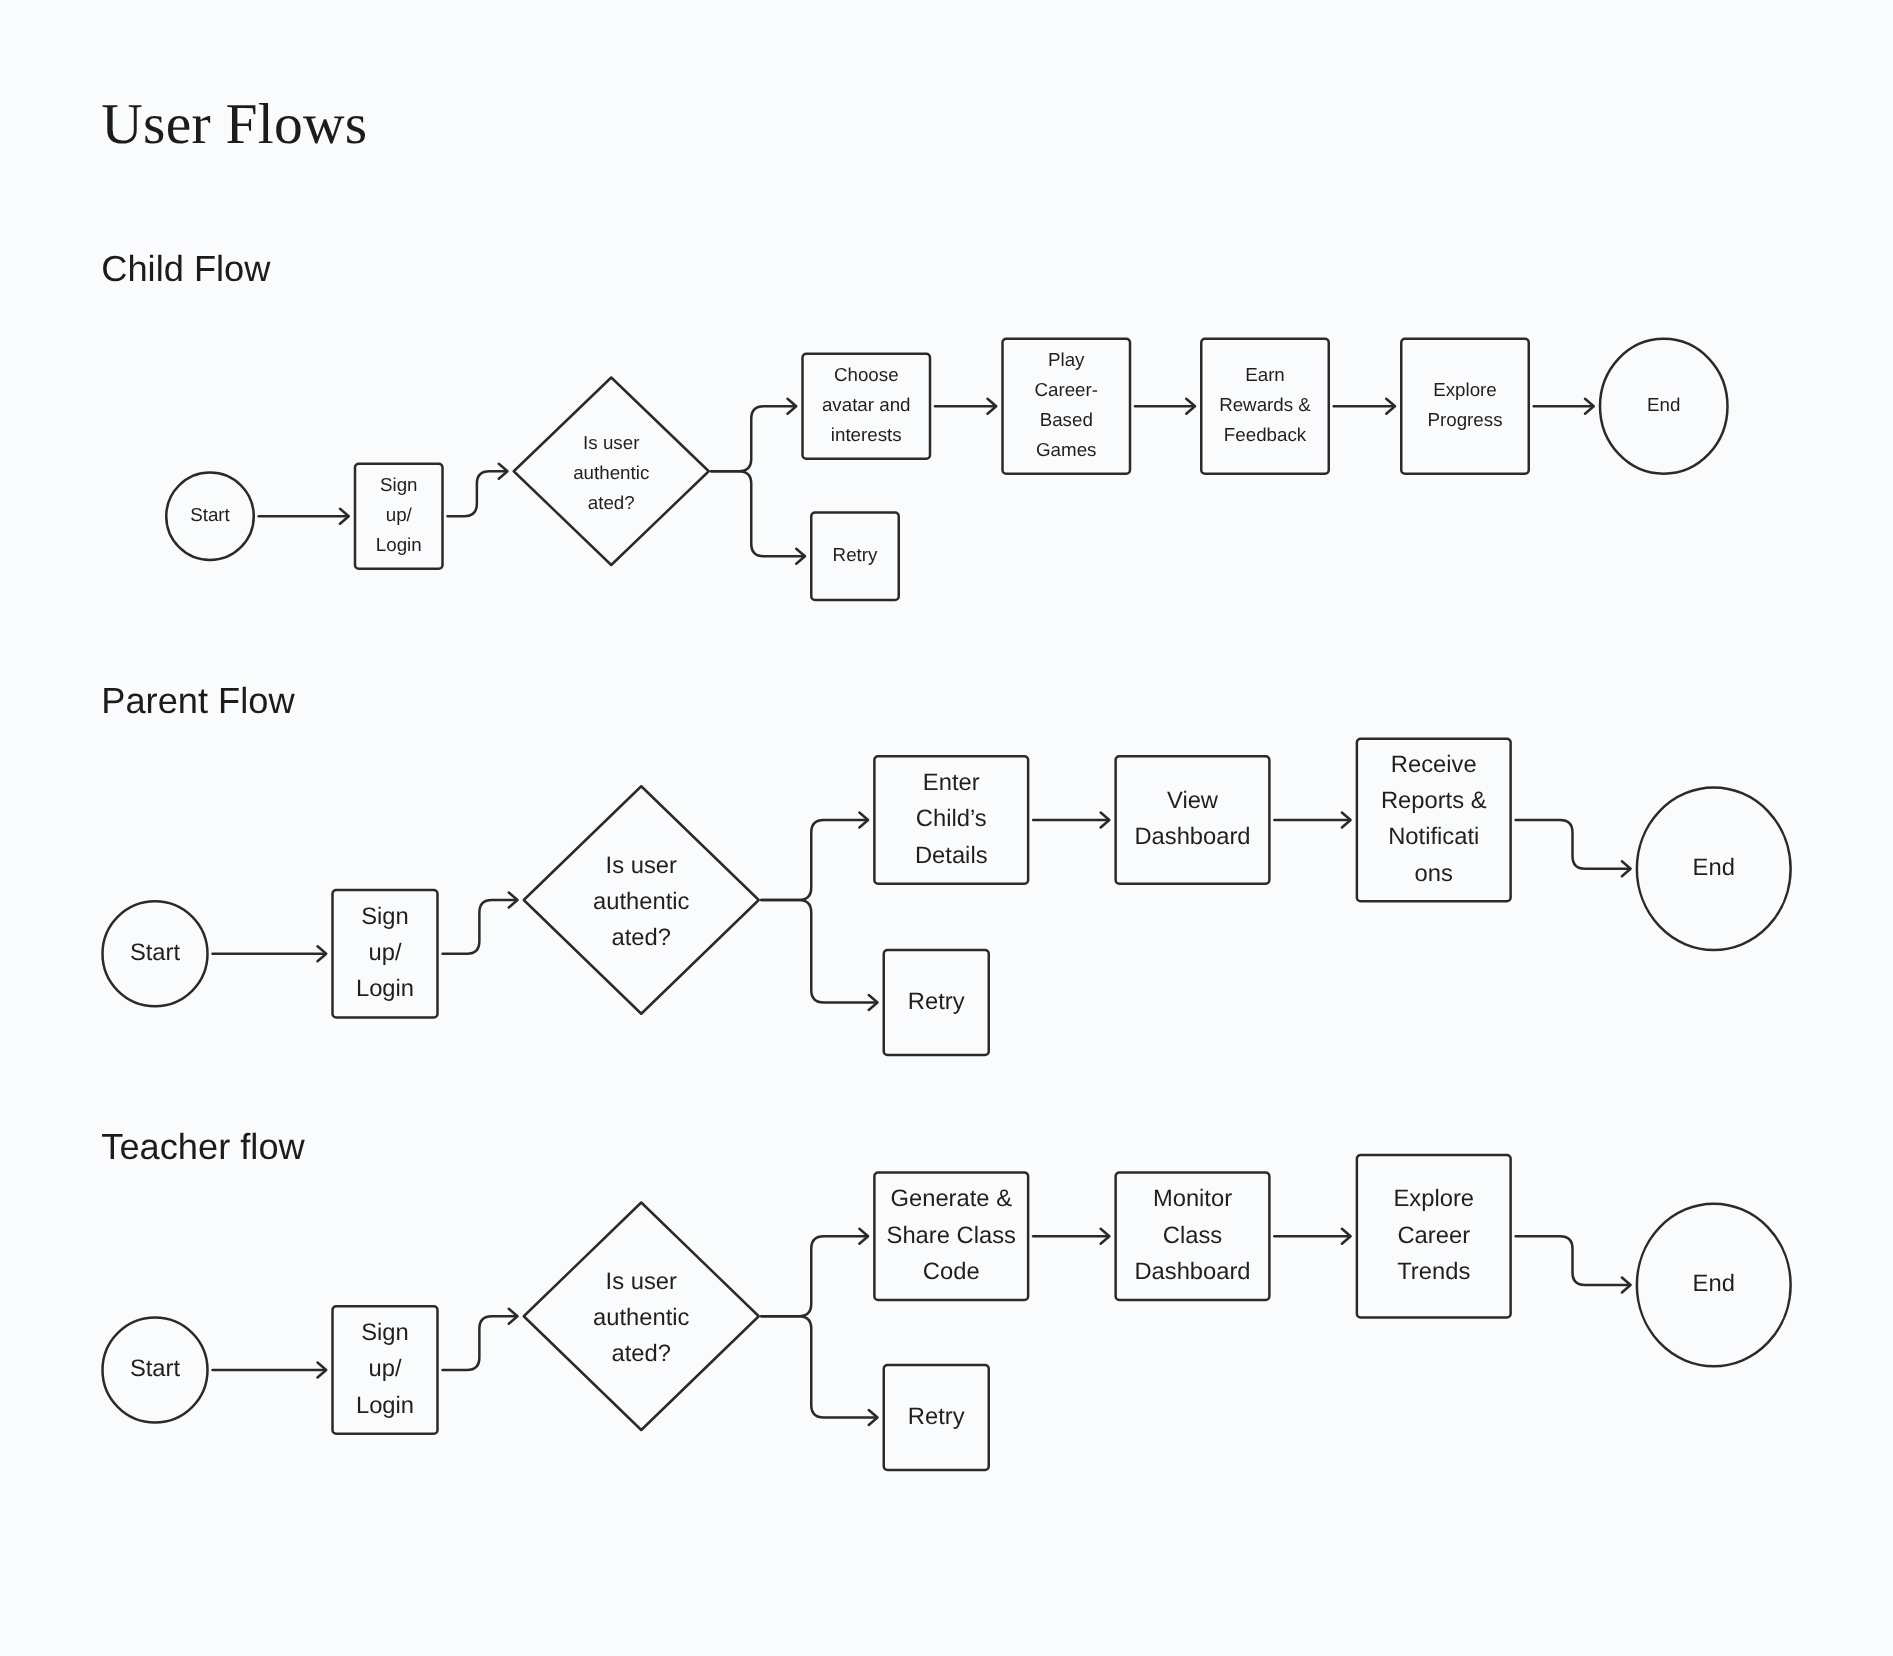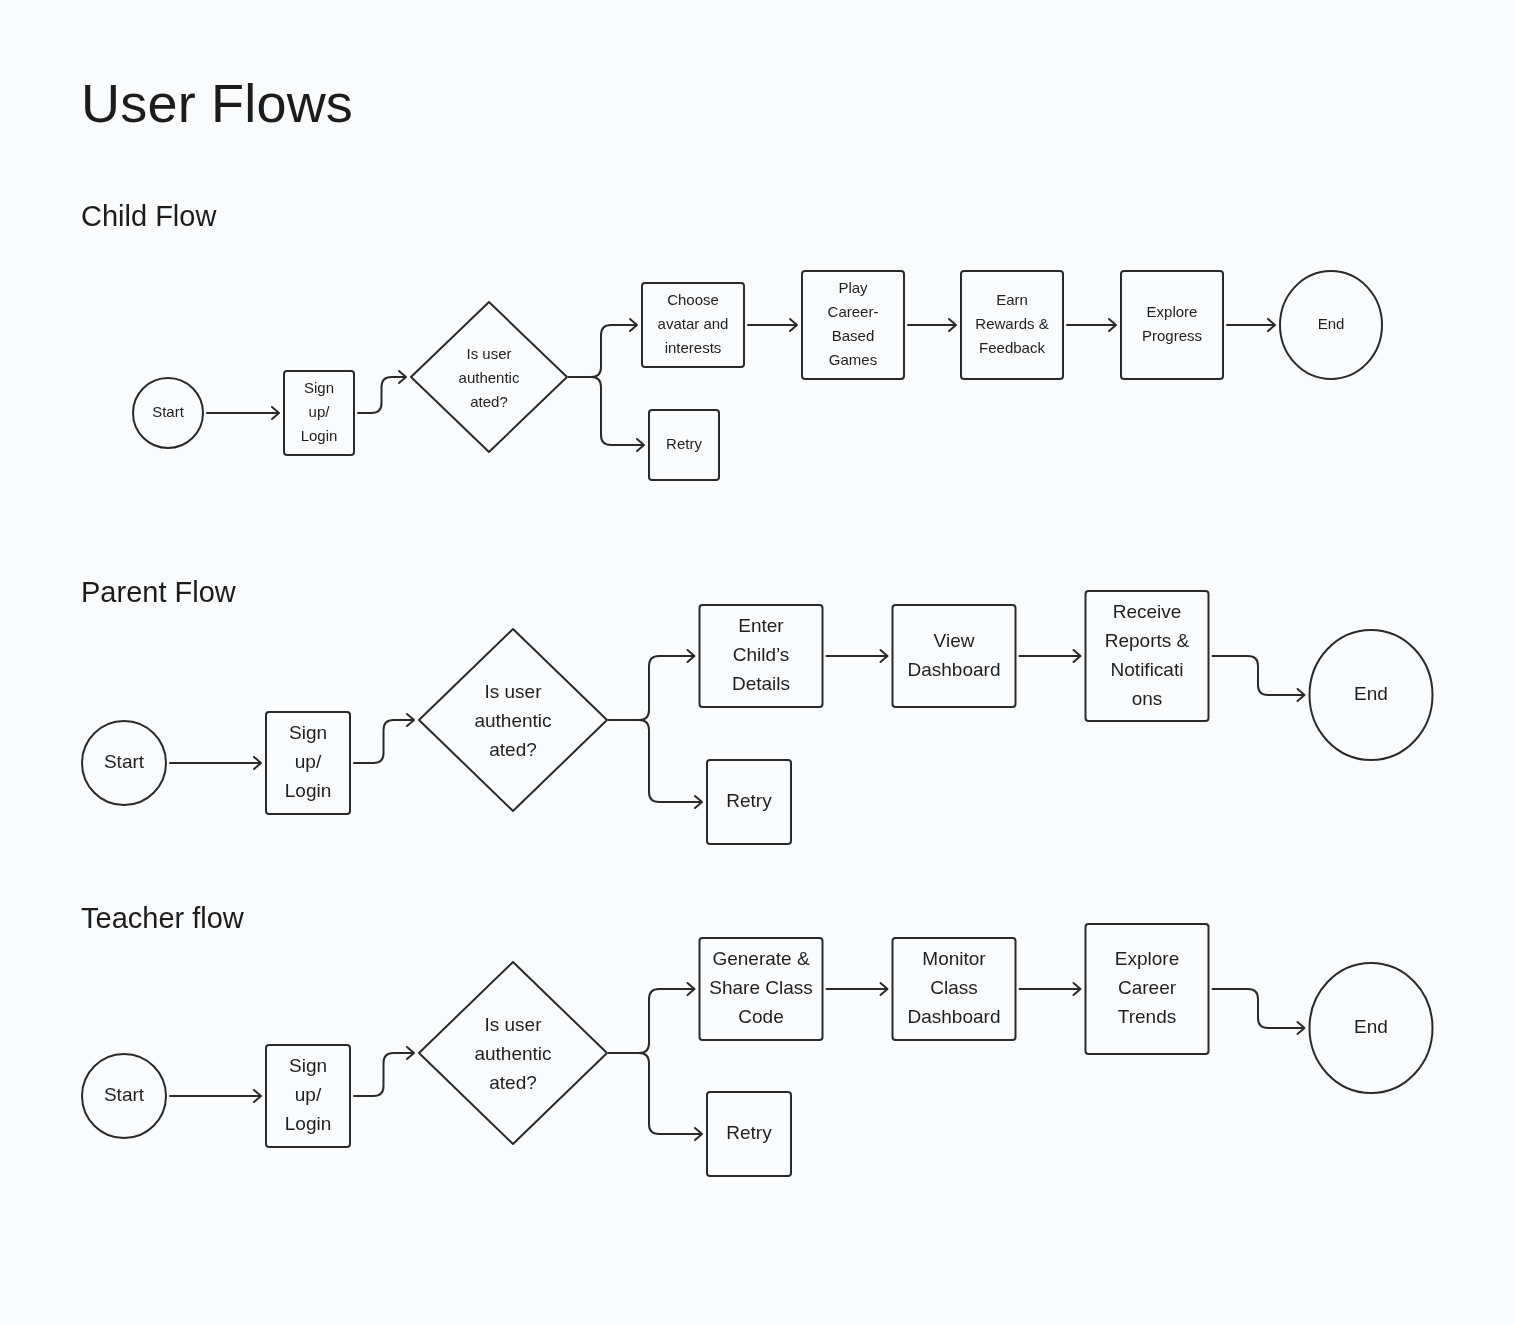--- a/index.html
+++ b/index.html
@@ -6,43 +6,44 @@
   body {
     width: 1514px; height: 1325px;
     background: #fafbfd;
     position: relative;
     overflow: hidden;
     font-family: "Liberation Sans", "DejaVu Sans", sans-serif;
     color: #1c1c1c;
   }
   .page-title {
     position: absolute; left: 81px; top: 72px;
-    font-size: 54px; font-weight: 400; margin: 0;
+    font-size: 46px; font-weight: 400; margin: 0;
     letter-spacing: 0.2px;
+    font-family: Liberation Serif, serif;
   }
   .section-title {
     position: absolute; left: 81px;
     font-size: 29px; font-weight: 400; margin: 0;
   }
   svg.diagram { position: absolute; left: 0; top: 0; }
   .node rect, .node circle, .node polygon {
     fill: none; stroke: #2a2a2a; stroke-width: 2;
   }
   .node text {
     font-family: "Liberation Sans", "DejaVu Sans", sans-serif;
     fill: #1f1f1f; text-anchor: middle; dominant-baseline: middle;
   }
   .edge { fill: none; stroke: #2a2a2a; stroke-width: 2; stroke-linecap: round; stroke-linejoin: round; }
 </style>
 </head>
 <body>
 
 <h1 class="page-title">User Flows</h1>
 <h2 class="section-title" style="top:200px">Child Flow</h2>
-<h2 class="section-title" style="top:576px">Parent Flow</h2>
+<h2 class="section-title" style="top:545px">Parent Flow</h2>
 <h2 class="section-title" style="top:902px">Teacher flow</h2>
 
 <svg class="diagram" id="diagram" width="1514" height="1325" viewBox="0 0 1514 1325" xmlns="http://www.w3.org/2000/svg">
     <g>
       <g class="node">
         <ellipse cx="168" cy="413" rx="35" ry="35" fill="none" stroke="#2a2a2a" stroke-width="2"></ellipse>
         <text x="168" y="413" font-size="15">Start</text>
       </g>
       <g class="node">
         <rect x="284" y="371" width="70" height="84" rx="3"></rect>

